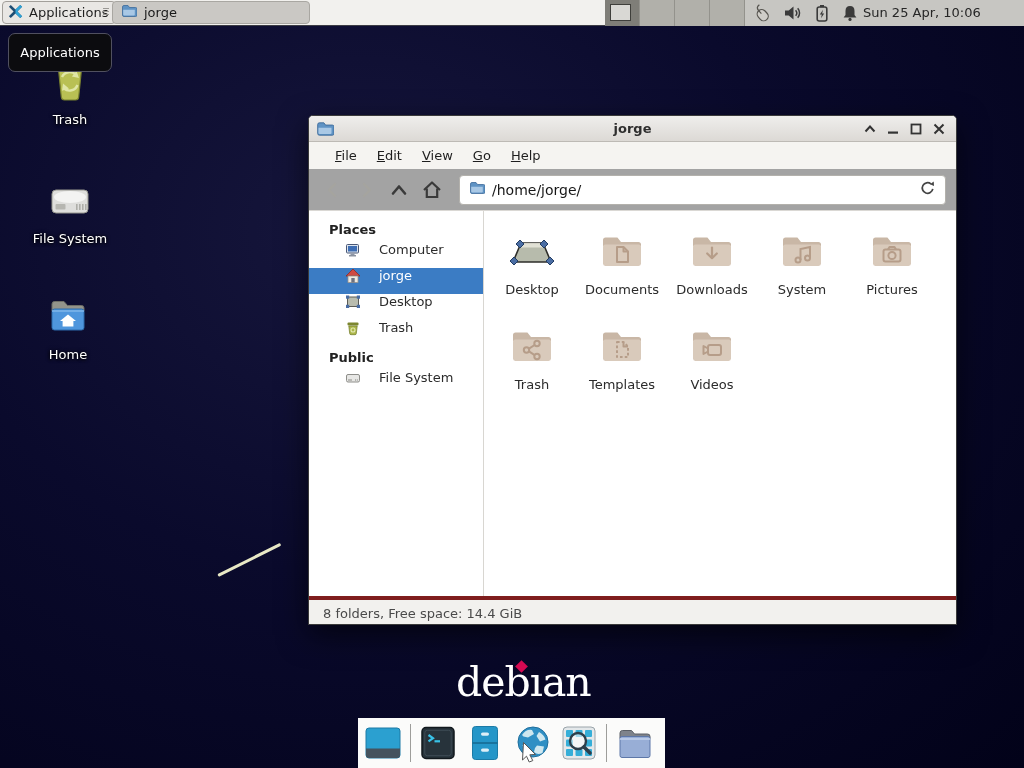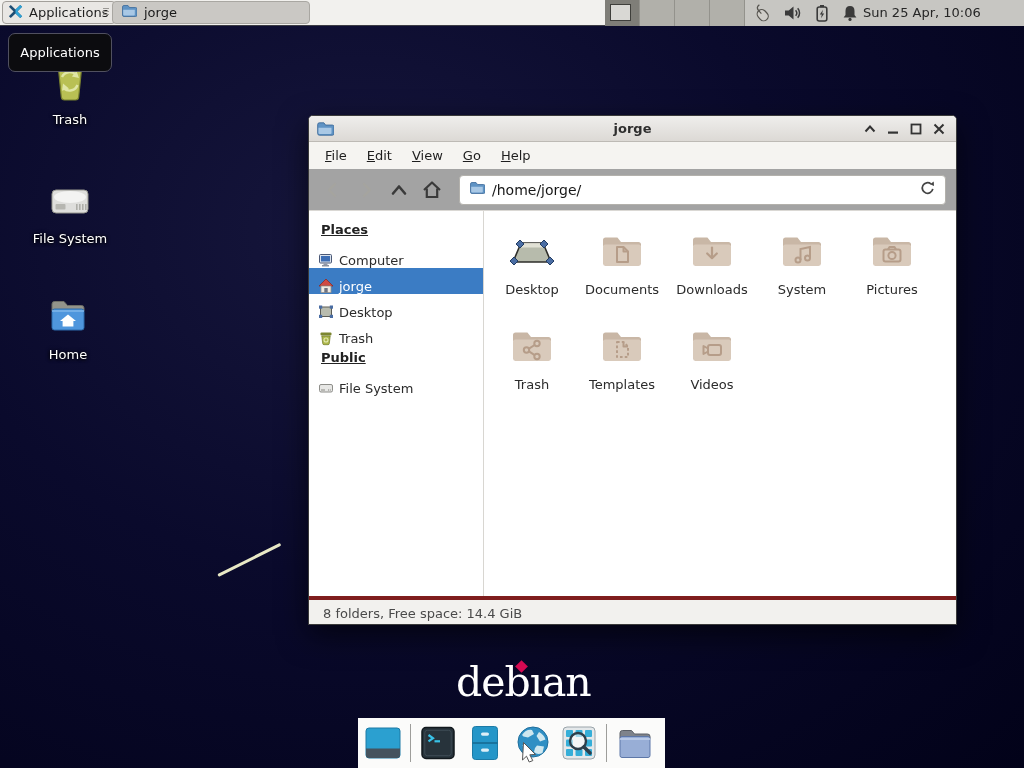--- a/index.html
+++ b/index.html
@@ -34,33 +34,33 @@
   .artifact-line { position:absolute; left:218px; top:574px; width:70px; height:3px; background:#e9e9c6; transform:rotate(-26.5deg); transform-origin:left center; border-radius:2px; z-index:4; }
 
   
   .window { position:absolute; left:308px; top:115px; width:649px; height:510px; background:#fff; border:1px solid #3a3a3a; border-radius:5px 5px 0 0; box-shadow:0 10px 30px rgba(0,0,0,.6); z-index:40; display:flex; flex-direction:column; }
   .titlebar { height:26px; background:linear-gradient(#efeeec,#dcd9d5); border-bottom:1px solid #bdbab5; border-radius:4px 4px 0 0; position:relative; flex:none; }
   .win-icon { position:absolute; left:7px; top:4px; }
   .win-title { text-align:center; line-height:25px; font-size:13px; font-weight:bold; color:#2e2e2e; }
   .win-controls { position:absolute; right:10px; top:0; height:26px; display:flex; align-items:center; gap:9px; }
   .win-btn { width:14px; height:14px; display:flex; align-items:center; justify-content:center; }
 
-  .menubar { height:27px; background:#f5f4f1; display:flex; padding-left:6px; flex:none; font-size:13px; color:#1e1e1e;text-align:right; }
+  .menubar { height:27px; background:#f5f4f1; display:flex; padding-left:16px; flex:none; font-size:13px; color:#1e1e1e;text-align:right; }
   .menu-item { display:inline-block; line-height:27px; padding:0 10px; }
   .menu-item::first-letter { text-decoration:underline; }
 
   .toolbar { height:42px; background:#a3a3a3; border-bottom:1px solid #dad8d4; display:flex; align-items:center; padding:0 10px; gap:5px; flex:none; }
   .nav-btn { width:28px; height:28px; display:flex; align-items:center; justify-content:center; border-radius:4px; }
   .pathbar { flex:1; height:30px; margin-left:8px; background:#fff; border:1px solid #b3b1ac; border-radius:4px; display:flex; align-items:center; gap:7px; padding:0 9px; font-size:14px; color:#161616; }
   .pathbar .path-text { flex:1; }
 
   .win-body { flex:1; display:flex; background:#fff; min-height:0; }
   .sidebar { width:175px; border-right:1px solid #d8d6d1; padding-top:7px; font-size:13px; color:#2b2b2b; flex:none; }
-  .side-header { font-weight:bold; padding:4px 0 5px 12px; color:#222;text-decoration:underline; }
-  .side-item { height:26px; display:flex; align-items:flex-end; gap:5px; padding-left:9px; }
+  .side-header { font-weight:bold; padding:4px 0 5px 20px; color:#222; }
+  .side-item { height:26px; display:flex; align-items:flex-start; gap:18px; padding-left:36px; }
   .side-item.selected { background:#3b7cc4; color:#fff; }
 
   .main { flex:1; padding:9px 0 0 3px; }
   .files { display:grid; grid-template-columns:repeat(5,90px); }
   .file { width:90px; height:95px; display:flex; flex-direction:column; align-items:center; padding-top:7px; font-size:13px; color:#2b2b2b; }
   .file svg { margin-bottom:7px; }
 
   .statusbar { height:28px; background:#f2f1ee; border-top:4px solid #7f1d1d; line-height:27px; padding-left:14px; font-size:13px; color:#4a4a4a; flex:none; }
 
   

